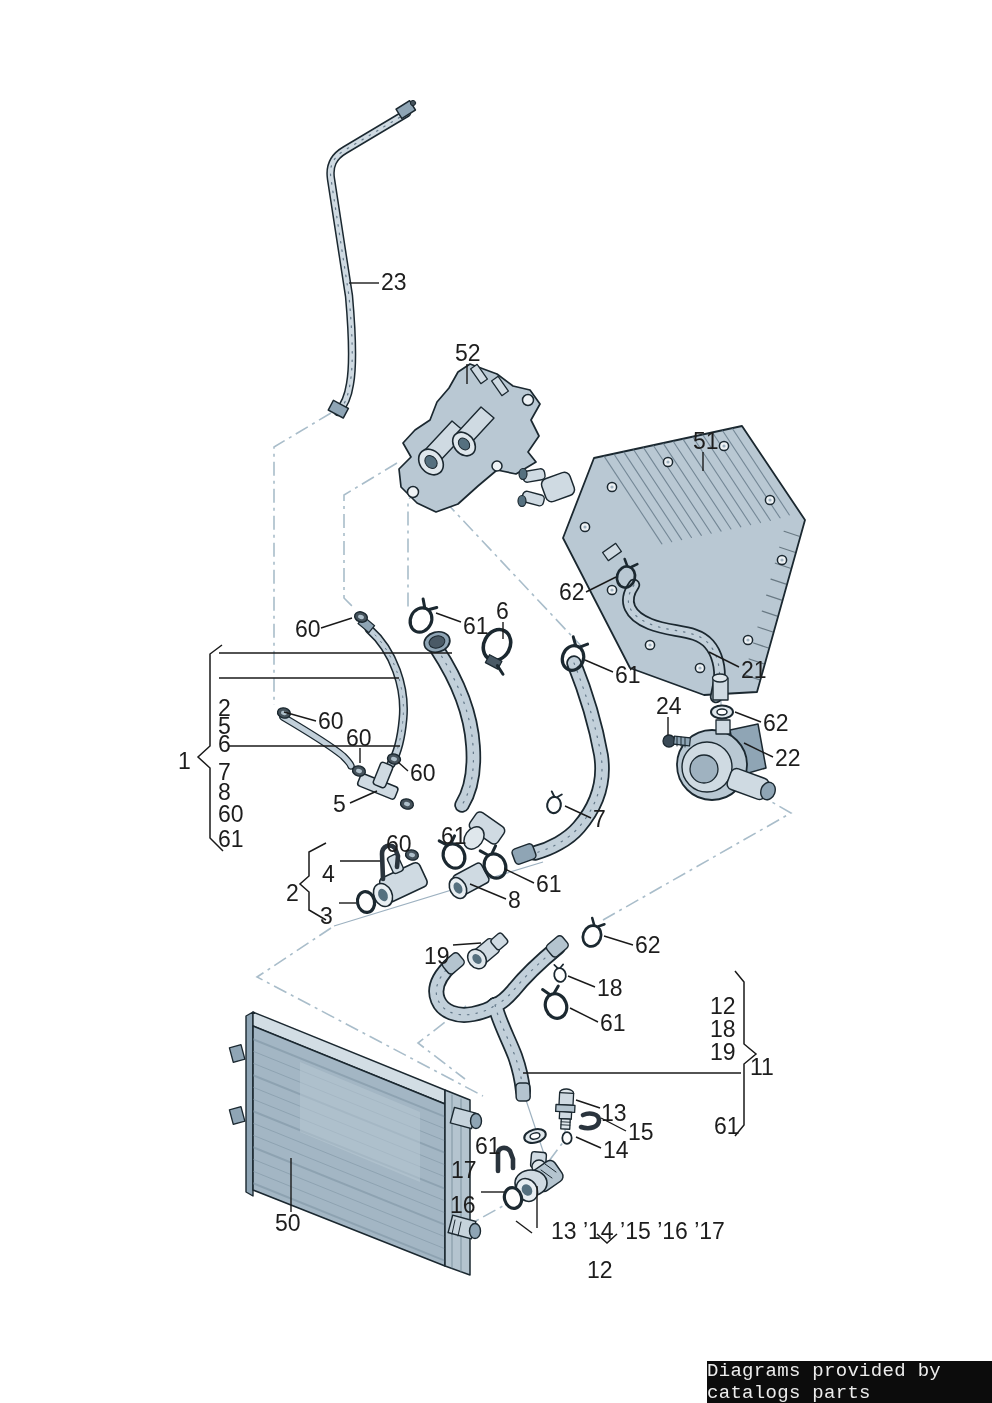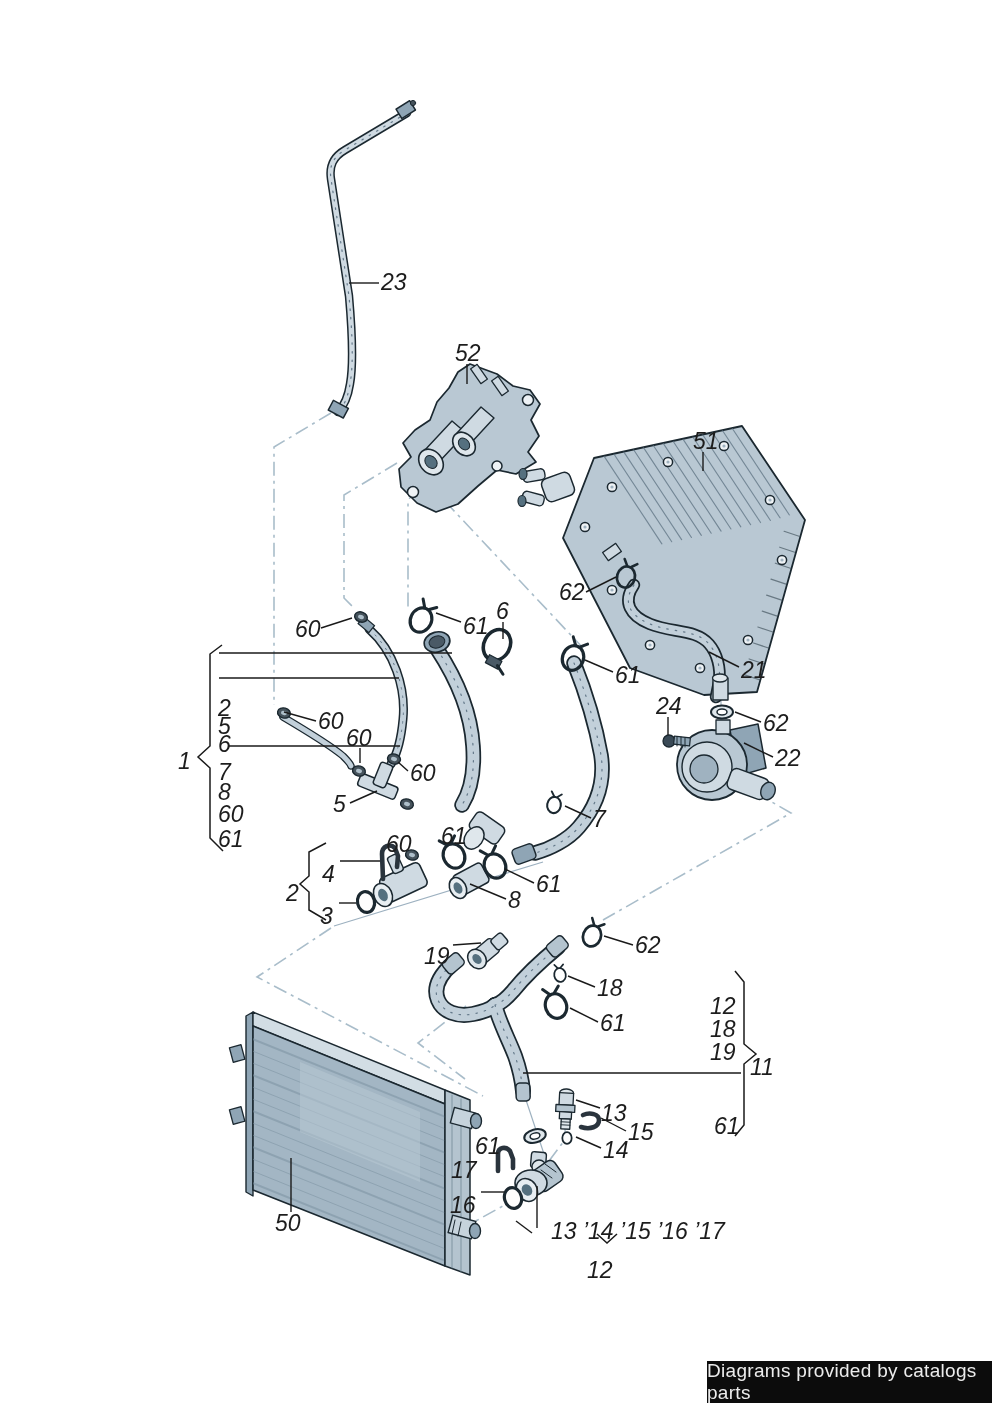--- a/index.html
+++ b/index.html
@@ -1,22 +1,22 @@
 <!DOCTYPE html>
 <html><head>
 <meta charset="utf-8">
 <style>
   html,body{margin:0;padding:0;background:#ffffff;}
   body{width:992px;height:1403px;position:relative;overflow:hidden;
        font-family:"Liberation Sans",sans-serif;}
-  #stage{position:absolute;left:0;top:0;width:992px;height:1403px;font-style:italic;}
+  #stage{position:absolute;left:0;top:0;width:992px;height:1403px;}
   svg text.lbl{font-family:"Liberation Sans",sans-serif;font-size:23px;fill:#1d1d1d;}
   .footer-bar{position:absolute;left:707px;top:1361px;width:285px;height:42px;
       background:#0c0c0c;color:#ececec;display:flex;align-items:center;justify-content:center;
-      font-size:19px;letter-spacing:.3px;}
+      font-size:19px;letter-spacing:.3px;font-family:Liberation Mono, monospace;}
 </style>
 </head>
 <body>
 
 <div id="stage">
 <svg id="dia" width="992" height="1403" viewBox="0 0 992 1403" xmlns="http://www.w3.org/2000/svg">
   <defs>
     <g id="nut">
       <ellipse rx="6.5" ry="5" fill="#46535c" stroke="#1b2830" stroke-width="1.4"></ellipse>
       <ellipse rx="3" ry="2" fill="#aebfca"></ellipse>

